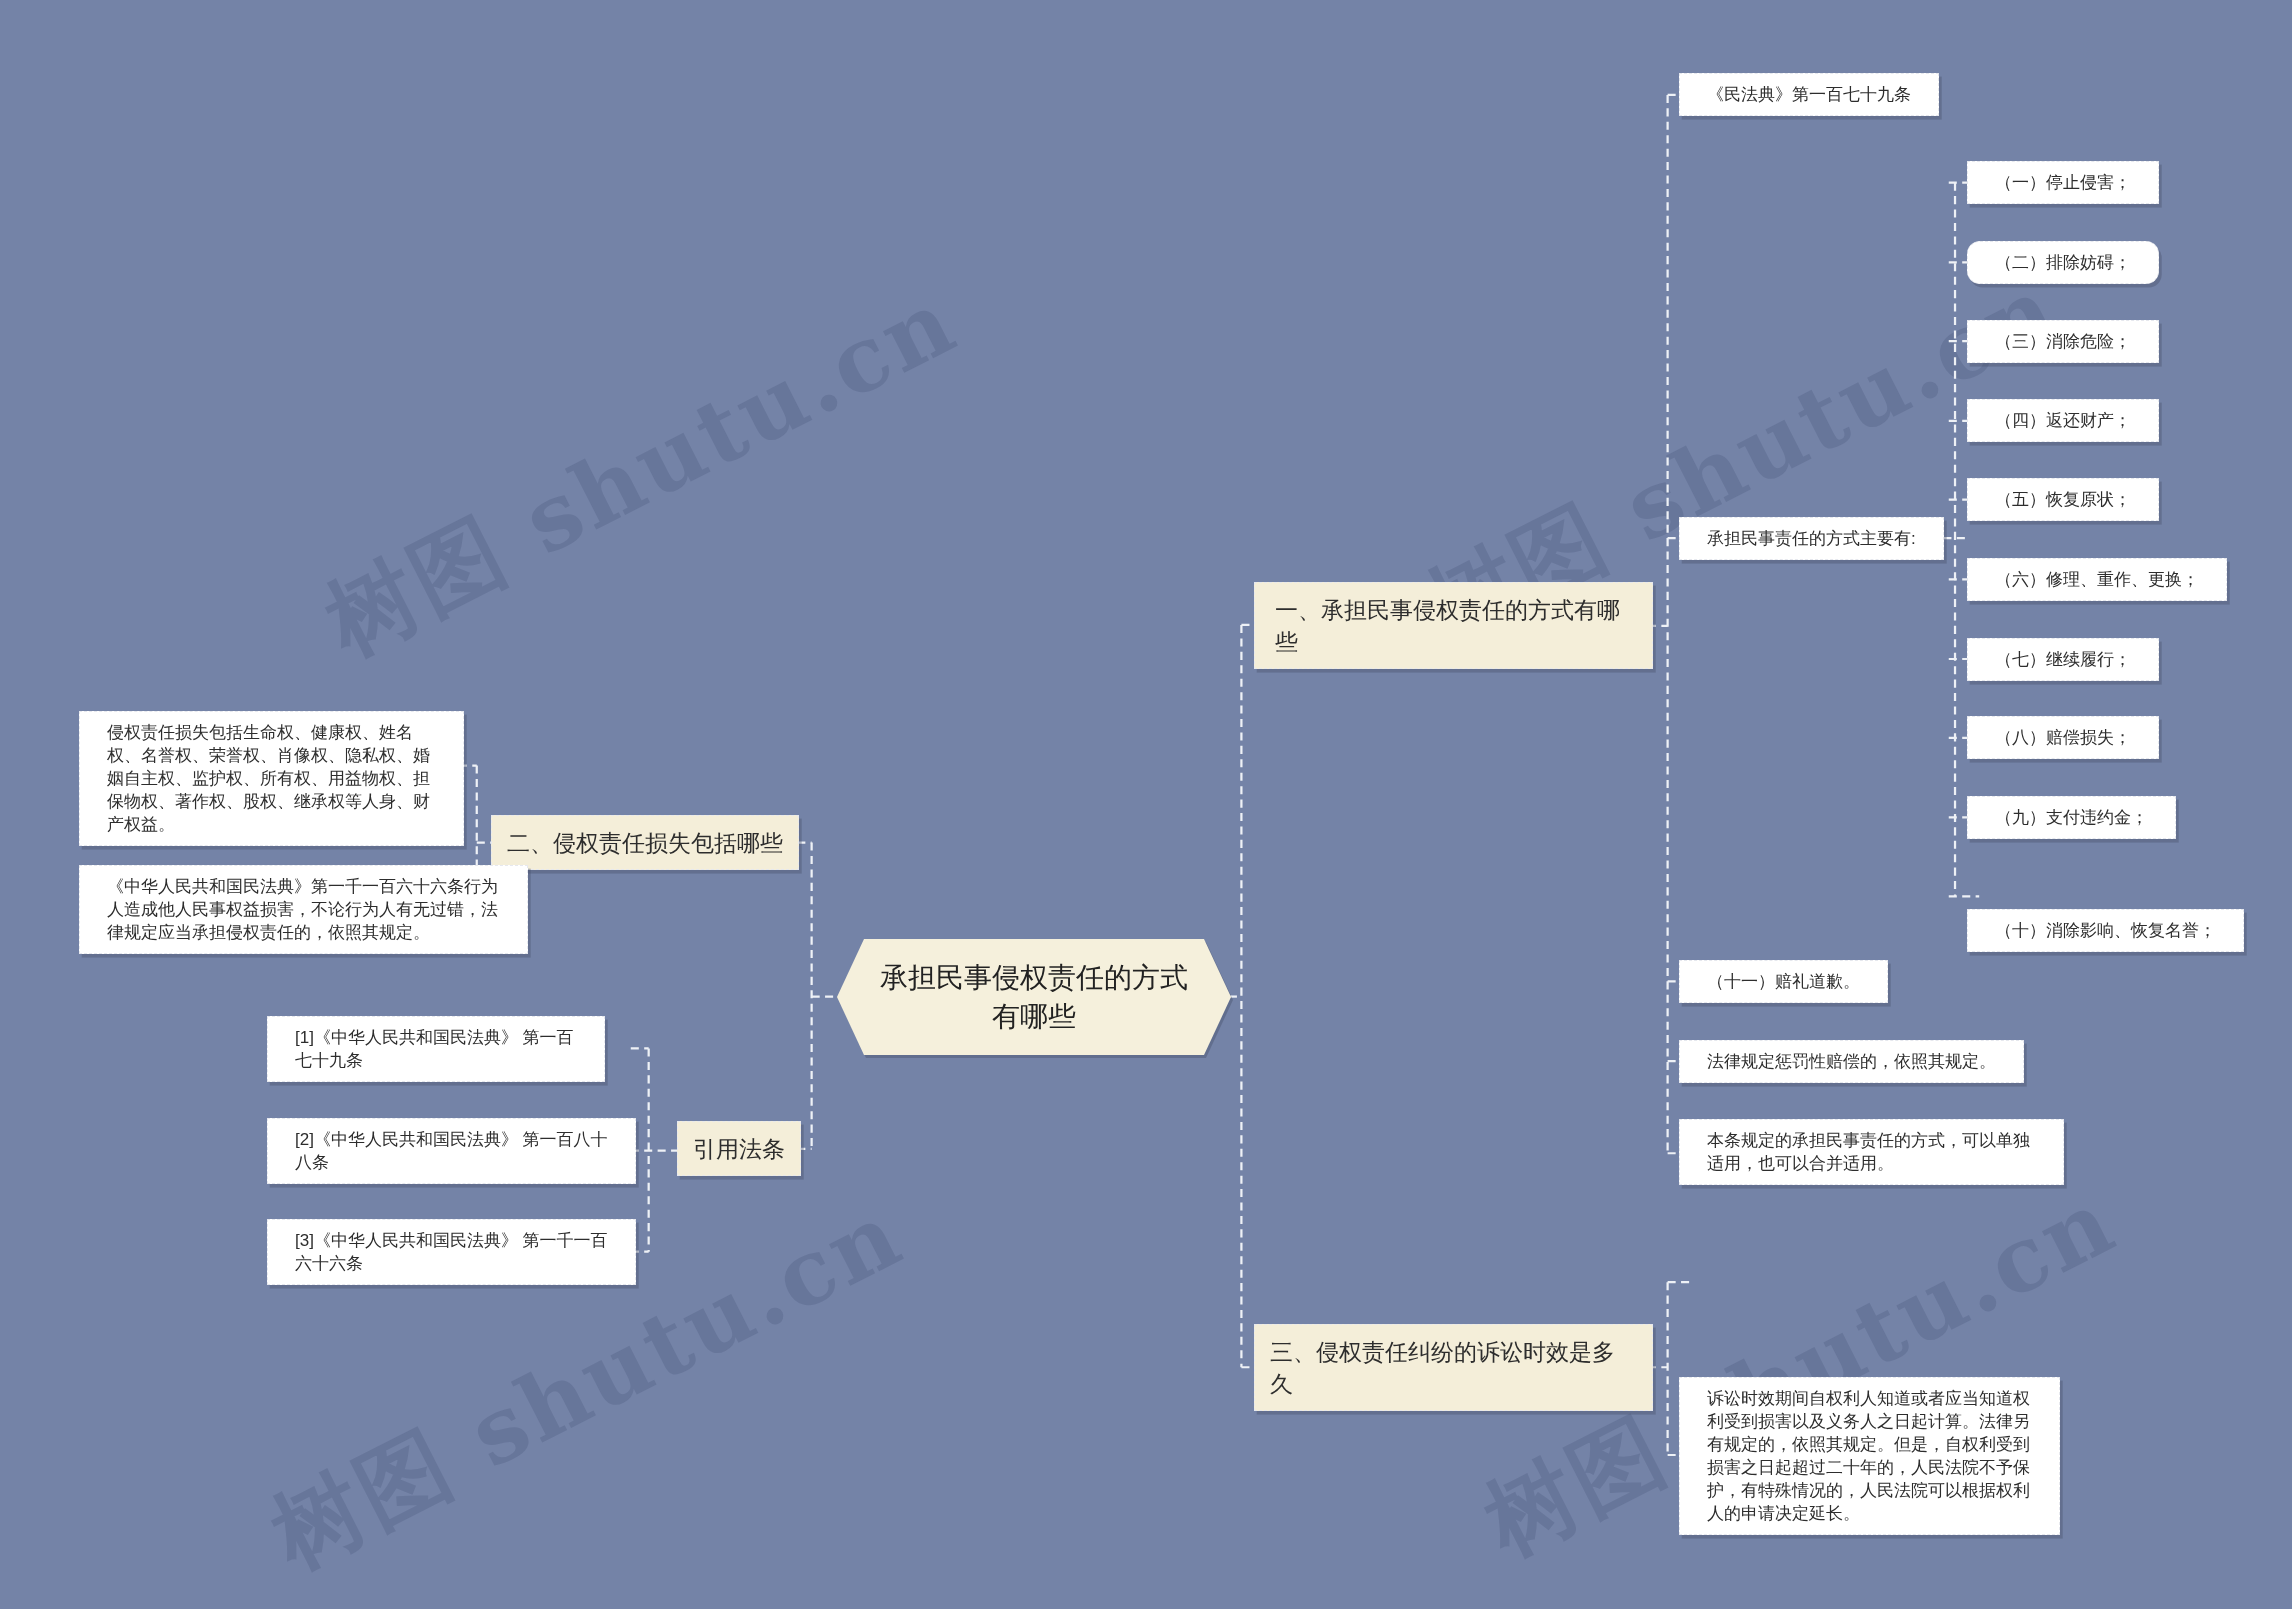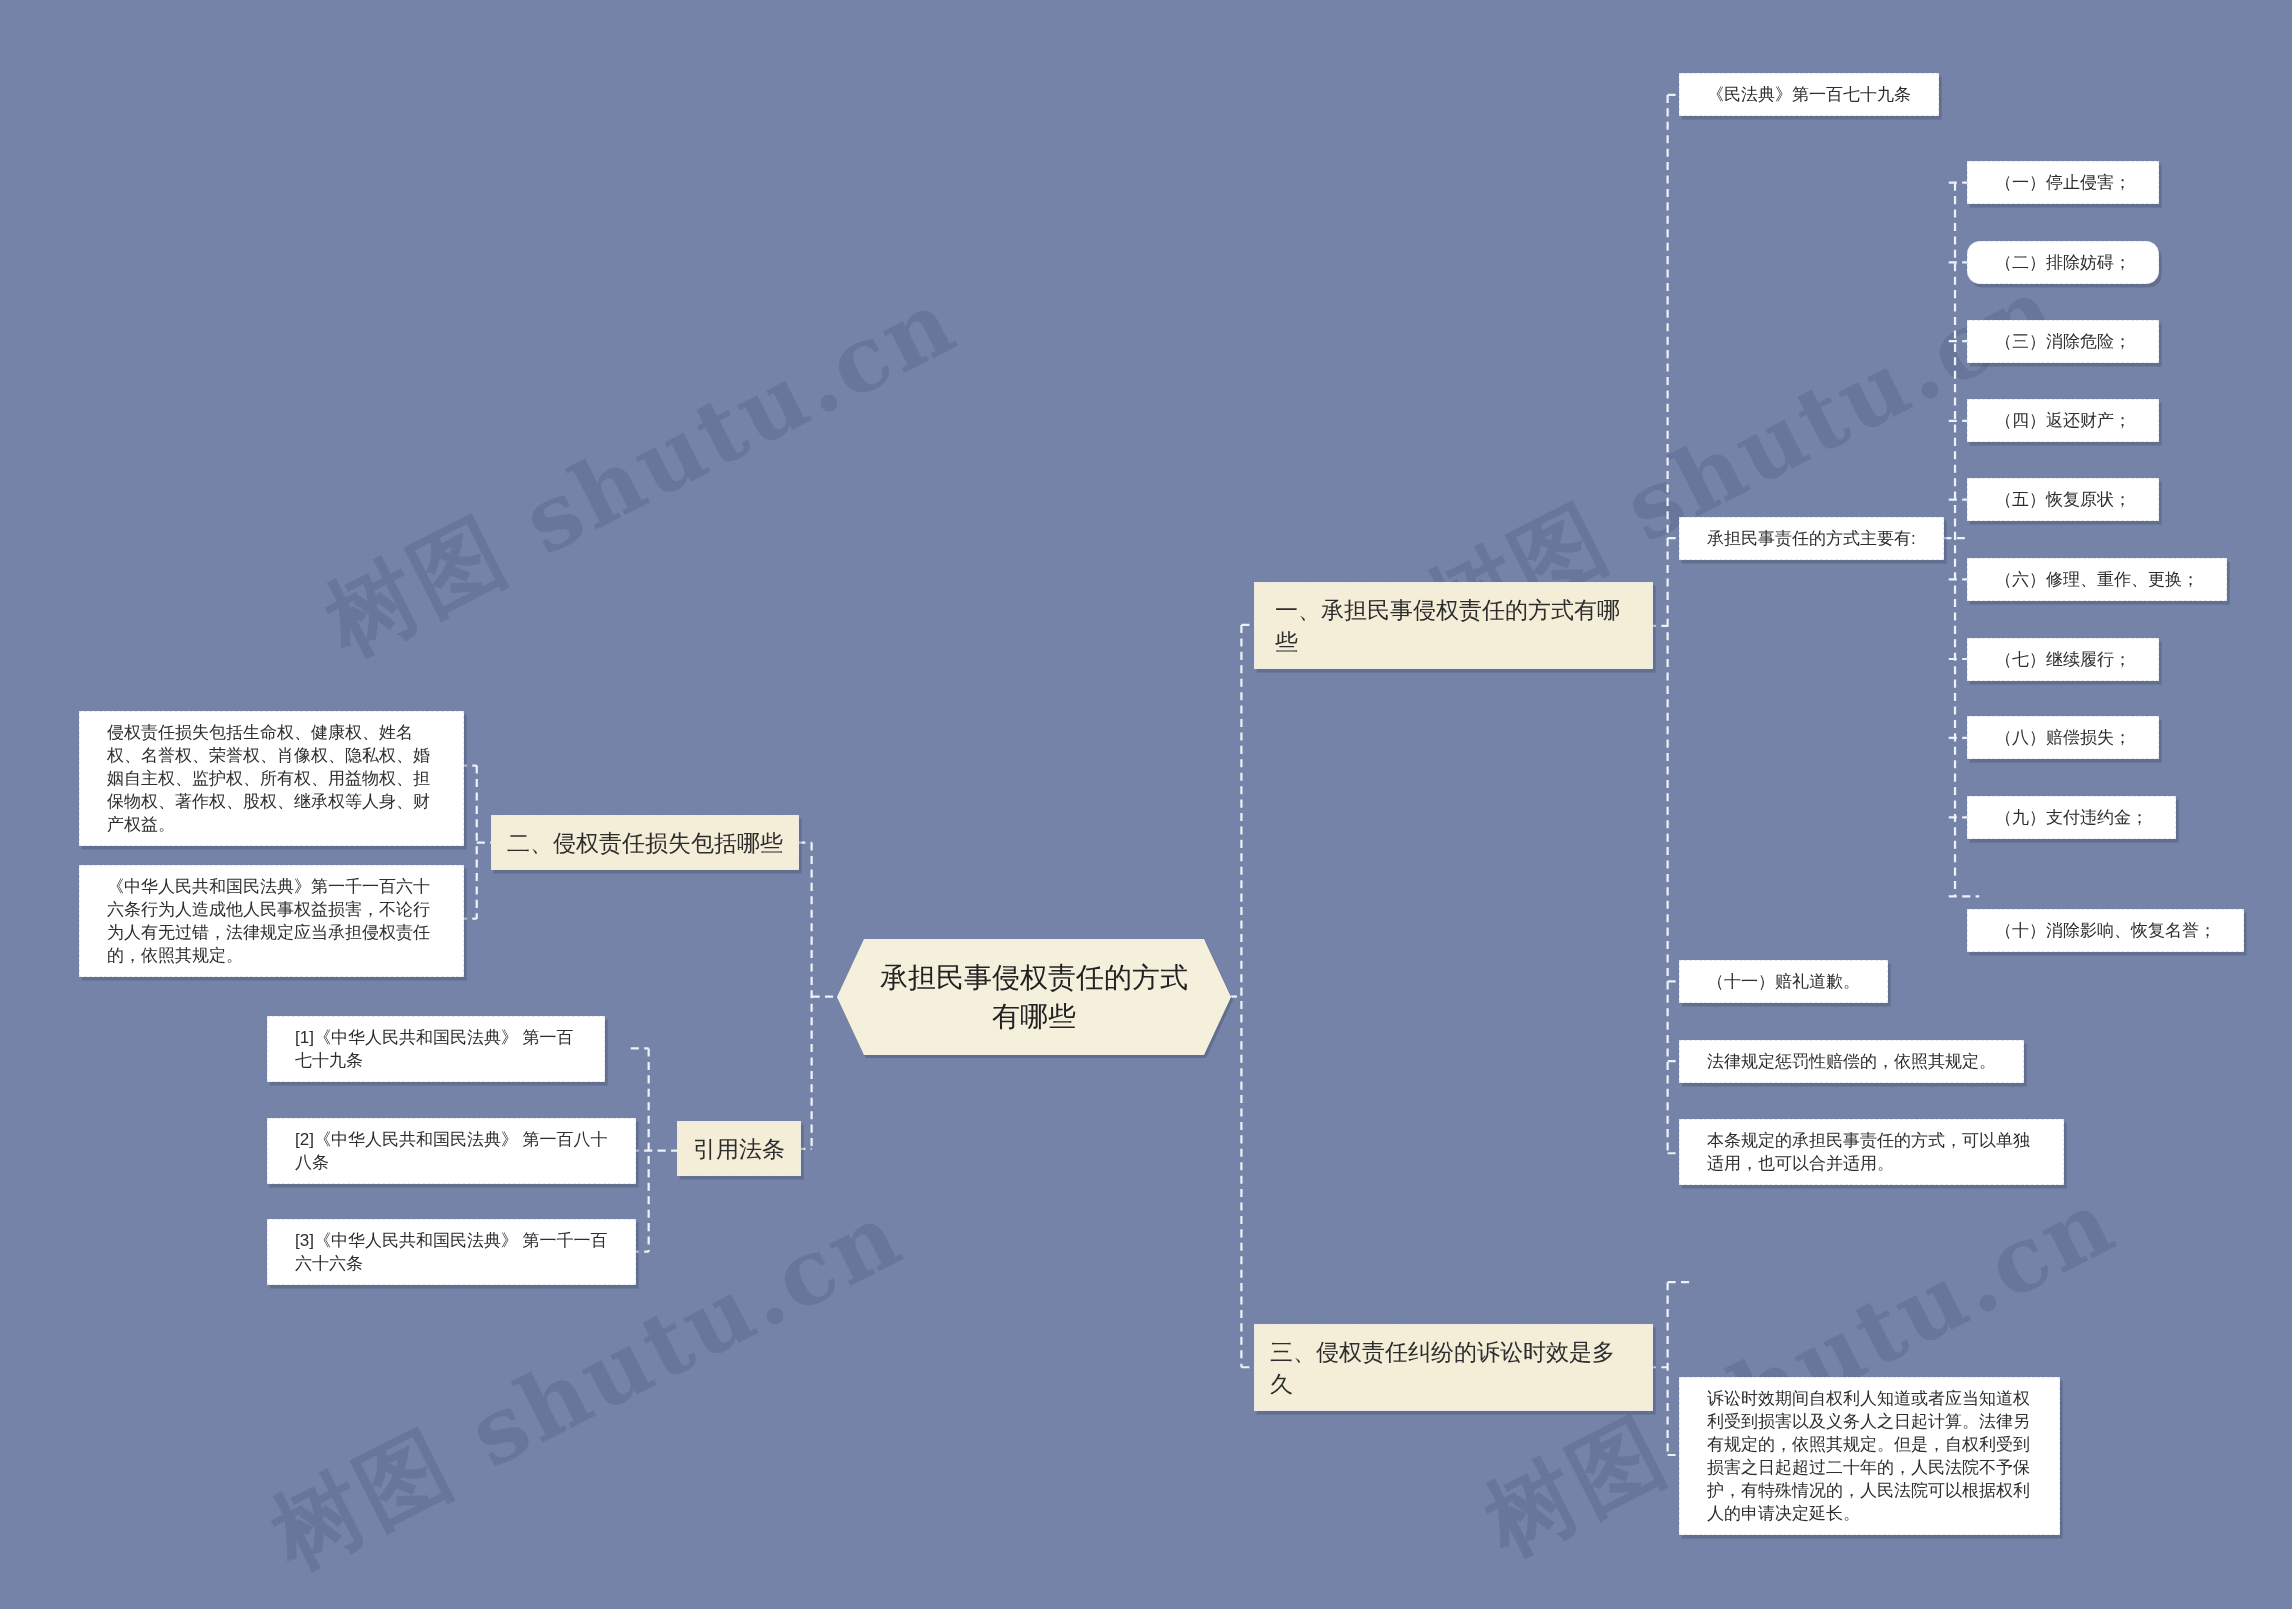--- a/index.html
+++ b/index.html
@@ -112,21 +112,21 @@
   <div class="node leaf-node nowrap" style="left:1967px;top:716px;">（八）赔偿损失；</div>
   <div class="node leaf-node nowrap" style="left:1967px;top:796px;">（九）支付违约金；</div>
   <div class="node leaf-node nowrap" style="left:1967px;top:875px;margin-top:34px;">（十）消除影响、恢复名誉；</div>
 
   <div class="node leaf-node nowrap" style="left:1679px;top:960px;">（十一）赔礼道歉。</div>
   <div class="node leaf-node nowrap" style="left:1679px;top:1040px;">法律规定惩罚性赔偿的，依照其规定。</div>
   <div class="node leaf-node wrap" style="left:1679px;top:1119px;width:385px;">本条规定的承担民事责任的方式，可以单独适用，也可以合并适用。</div>
 
   <div class="node title-node nowrap" style="left:491px;top:815px;">二、侵权责任损失包括哪些</div>
   <div class="node leaf-node wrap" style="left:79px;top:711px;width:385px;">侵权责任损失包括生命权、健康权、姓名权、名誉权、荣誉权、肖像权、隐私权、婚姻自主权、监护权、所有权、用益物权、担保物权、著作权、股权、继承权等人身、财产权益。</div>
-  <div class="node leaf-node wrap" style="left:79px;top:865px;width:385px;">《中华人民共和国民法典》第一千一百六十六条行为人造成他人民事权益损害，不论行为人有无过错，法律规定应当承担侵权责任的，依照其规定。</div>
+  <div class="node leaf-node wrap" style="left:79px;top:865px;width:449px;">《中华人民共和国民法典》第一千一百六十六条行为人造成他人民事权益损害，不论行为人有无过错，法律规定应当承担侵权责任的，依照其规定。</div>
 
   <div class="node title-node nowrap" style="left:677px;top:1121px;">引用法条</div>
   <div class="node leaf-node wrap" style="left:267px;top:1016px;width:338px;">[1]《中华人民共和国民法典》 第一百七十九条</div>
   <div class="node leaf-node wrap" style="left:267px;top:1118px;width:369px;">[2]《中华人民共和国民法典》 第一百八十八条</div>
   <div class="node leaf-node wrap" style="left:267px;top:1219px;width:369px;">[3]《中华人民共和国民法典》 第一千一百六十六条</div>
 
   <div class="node title-node wrap" style="left:1254px;top:1324px;width:399px;">三、侵权责任纠纷的诉讼时效是多久</div>
   <div class="node leaf-node wrap" style="left:1679px;top:1377px;width:381px;">诉讼时效期间自权利人知道或者应当知道权利受到损害以及义务人之日起计算。法律另有规定的，依照其规定。但是，自权利受到损害之日起超过二十年的，人民法院不予保护，有特殊情况的，人民法院可以根据权利人的申请决定延长。</div>
 
 </div>

